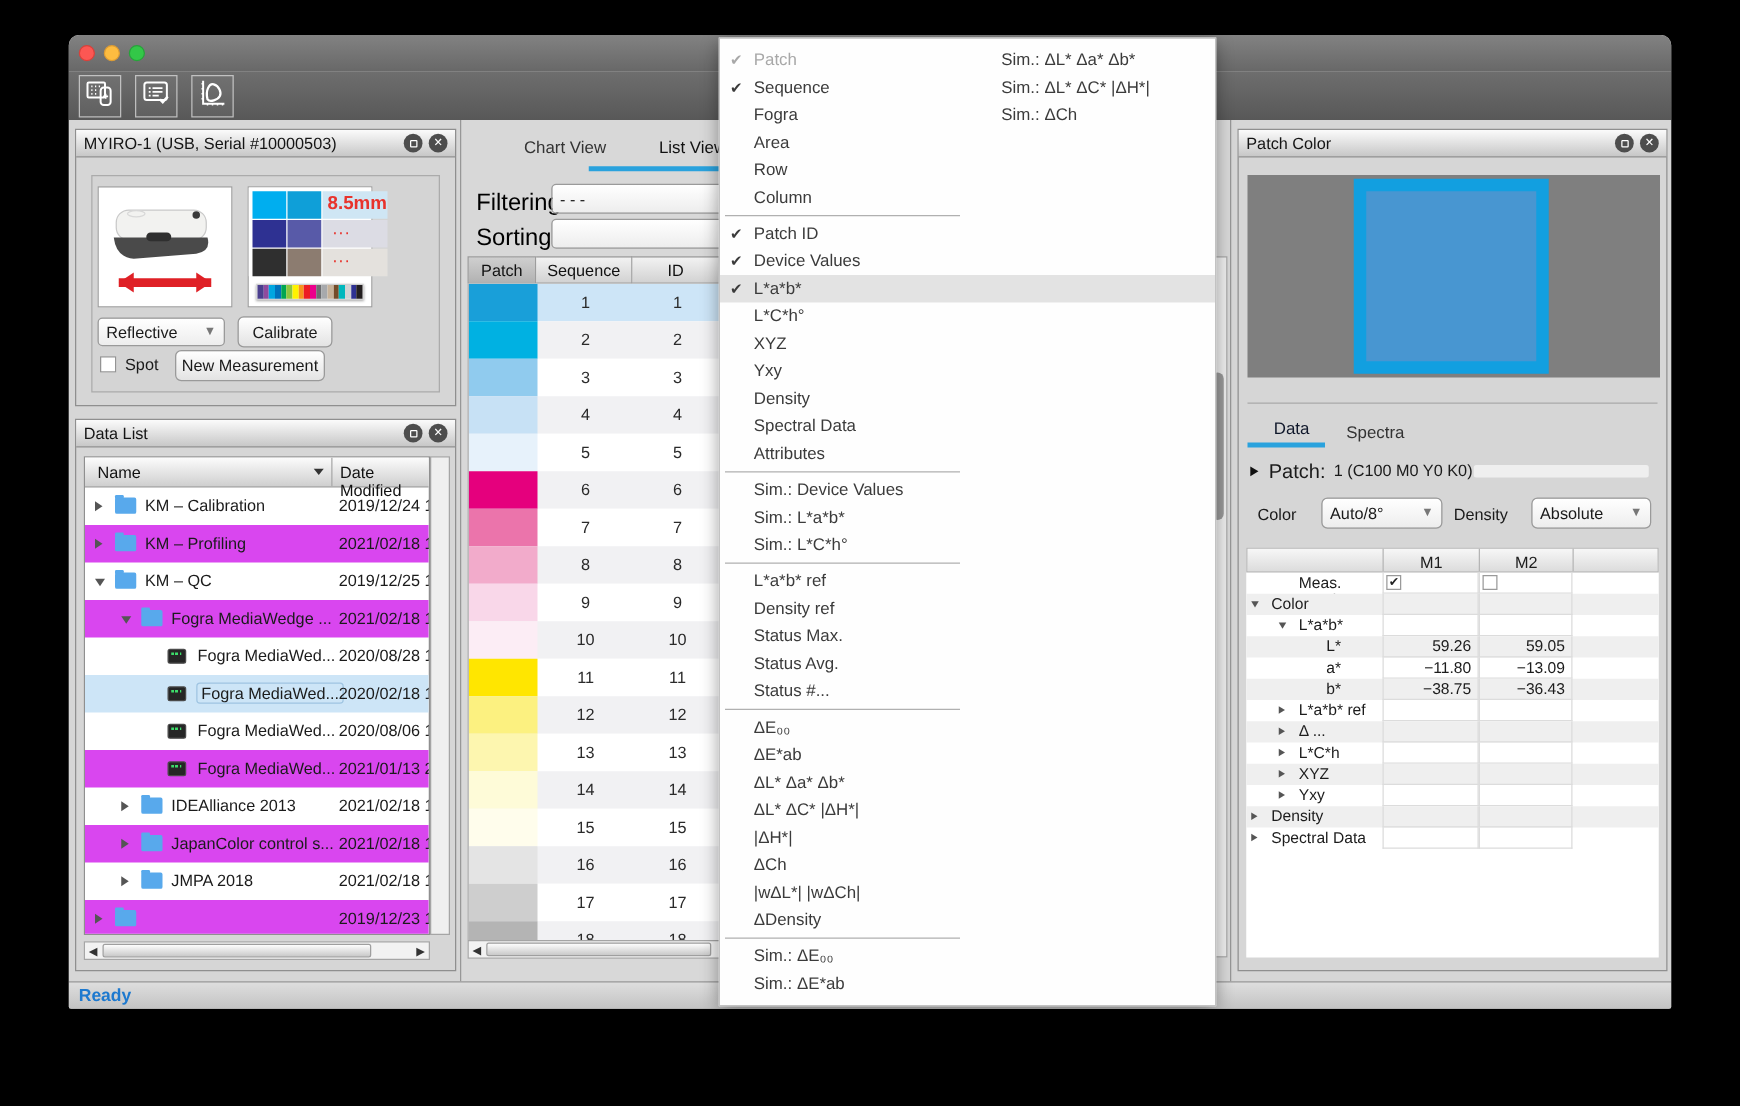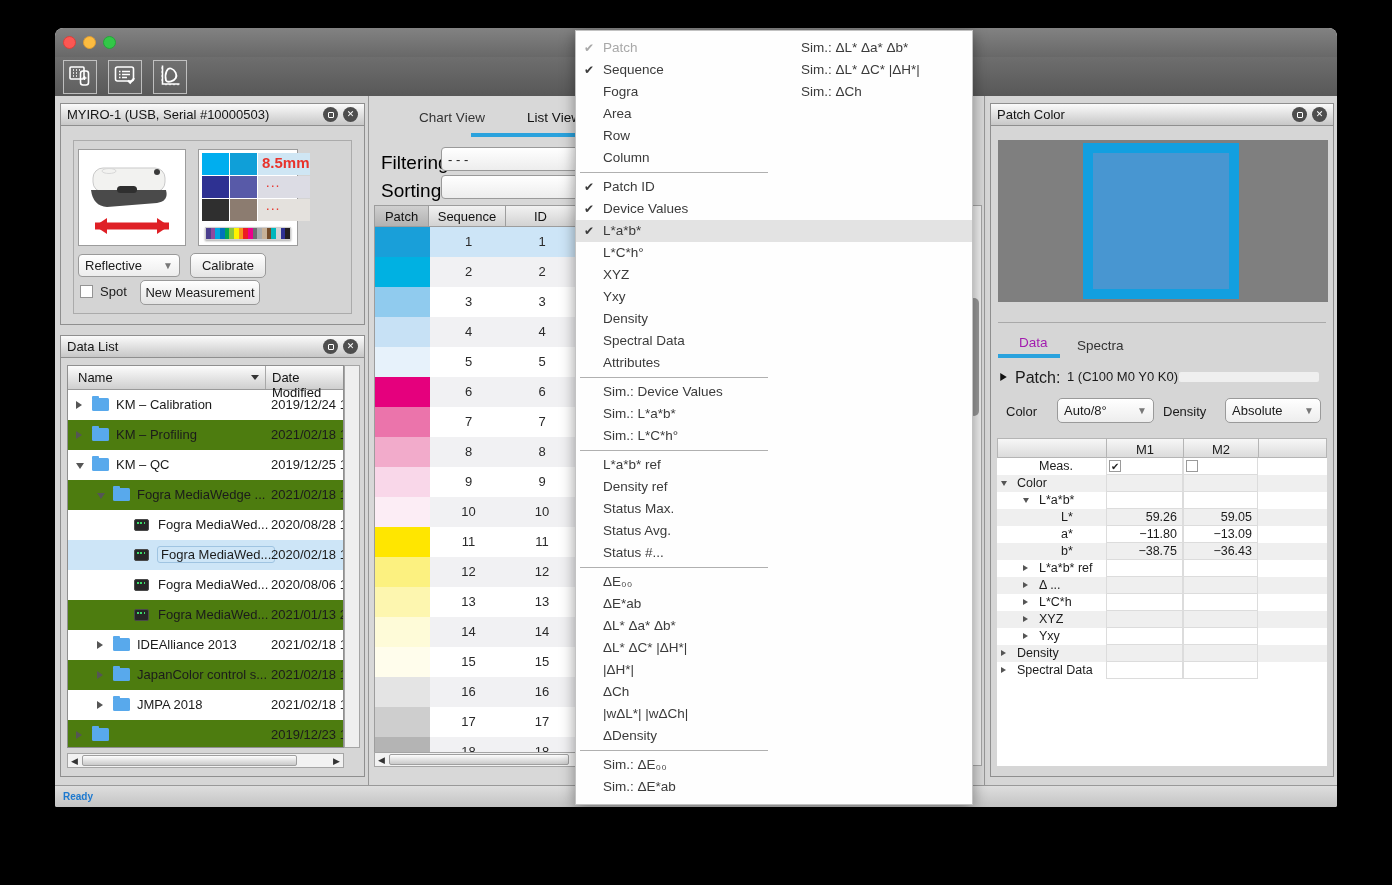--- a/index.html
+++ b/index.html
@@ -12,21 +12,21 @@
               background:linear-gradient(#828282,#686868); border-radius:8px 8px 0 0; }
   .tl { position:absolute; top:8px; width:13px; height:13px; border-radius:50%; }
   .toolbar { position:absolute; left:0; top:29px; right:0; height:39px;
              background:linear-gradient(#6e6e6e,#585858); display:flex; align-items:center; padding-left:8px; gap:11px; }
   .tbtn { width:34px; height:34px; border:1px solid rgba(220,220,220,.75); background:rgba(255,255,255,.04);
           display:flex; align-items:center; justify-content:center; }
   .tbtn svg { stroke:#fff; fill:none; stroke-width:1.6; }
   .main { position:absolute; left:0; top:68px; right:0; bottom:22px; background:#d6d6d6; }
   .statusbar { position:absolute; left:0; bottom:0; right:0; height:22px;
                background:linear-gradient(#dedede,#c3c3c3); border-top:1px solid #999;
-               color:#1d79cf; font-size:10px; font-weight:bold; line-height:21px; padding-left:8px; }
+               color:#1d79cf; font-size:14px; font-weight:bold; line-height:21px; padding-left:8px; }
   
   .panel { position:absolute; border:1px solid #8f8f8f; background:#d6d6d6; }
   .phead { height:22px; background:linear-gradient(#fbfbfb,#c7c7c7); border-bottom:1px solid #8f8f8f;
            display:flex; align-items:center; padding:0 6px; font-size:13px; color:#141414; }
   .phicons { margin-left:auto; display:flex; gap:5px; align-items:center; }
   .phi { width:15px; height:15px; border-radius:50%; background:#4d4d4d; color:#fff;
          display:flex; align-items:center; justify-content:center; font-size:9px; line-height:1; }
   .phi .sq { width:6px; height:6px; border:1.4px solid #fff; border-radius:1px; }
   
   .devbox { position:absolute; left:12px; top:36px; right:12px; bottom:10px; border:1px solid #ababab; background:#d4d4d4; }
@@ -39,21 +39,21 @@
   .cbx { width:13px; height:13px; border:1px solid #949494; background:#fff; display:inline-block; }
   
   .dl-table { position:absolute; left:6px; top:29px; right:20px; bottom:28px; background:#fff; border:1px solid #8f8f8f; overflow:hidden; }
   .dl-header { display:flex; height:24px; background:linear-gradient(#fcfcfc,#cfcfcf); border-bottom:1px solid #9a9a9a;
                font-size:13px; color:#111; }
   .dl-hname { width:198px; border-right:1px solid #a8a8a8; padding:4px 4px 0 10px; position:relative; }
   .dl-hname .sort { position:absolute; right:6px; top:9px; width:0; height:0;
                     border-left:4px solid transparent; border-right:4px solid transparent; border-top:5px solid #333; }
   .dl-hdate { flex:1; padding:4px 0 0 6px; }
   .tree-row { position:relative; height:30px; font-size:13px; color:#1b1b1b; }
-  .tree-row.alt { background:#4d7c0f; }
+  .tree-row.alt { background:#d946ef; }
   .tree-row.sel { background:#cde5f7; }
   .disc { position:absolute; top:11px; width:0; height:0; }
   .disc.c { border-top:4.5px solid transparent; border-bottom:4.5px solid transparent; border-left:6px solid #555; }
   .disc.e { border-left:4.5px solid transparent; border-right:4.5px solid transparent; border-top:6px solid #555; margin-top:2px; }
   .fold { position:absolute; top:8px; width:17px; height:13px; background:#58a9ec; border-radius:1.5px; }
   .fold::before { content:''; position:absolute; left:0; top:-2.5px; width:7px; height:3px; background:#58a9ec; border-radius:1px 1px 0 0; }
   .meas { position:absolute; top:9px; width:15px; height:12px; background:#262626; border-radius:2px; border:1px solid #4a4a4a; }
   .meas::before { content:''; position:absolute; left:2px; top:2px; width:8px; height:1.6px;
                   background:repeating-linear-gradient(90deg,#3ddc6a 0 2px,transparent 2px 3.4px); }
   .tlabel { position:absolute; top:7px; white-space:nowrap; }
@@ -471,21 +471,21 @@
               </span>
           <span class="phi">✕</span>
         </span>
       </div>
       <div class="preview">
         <div class="pouter" id="pc-outer" style="background: rgb(18, 159, 224);">
           <div class="pinner" id="pc-inner" style="background: rgb(72, 150, 209);"></div>
         </div>
       </div>
       <div class="sep" style="left:7px;right:7px;top:218px;"></div>
-      <div class="rtab" style="left:28px;top:231px;color:#a21caf;">Data</div>
+      <div class="rtab" style="left:28px;top:231px;color:#0f172a;">Data</div>
       <div class="tabline" style="left:7px;top:250px;width:62px;"></div>
       <div class="rtab" style="left:86px;top:234px;">Spectra</div>
       <span class="pcdisc c" style="left:10px;top:270px;border-left-color:#111;transform:scale(1.3);"></span>
       <span style="position:absolute;left:24px;top:265px;font-size:16px;color:#1a1a1a;">Patch:</span>
       <span style="position:absolute;left:76px;top:265px;font-size:13px;color:#1a1a1a;">1 (C100 M0 Y0 K0)</span>
       <div class="pc-bar" style="left:188px;top:268px;width:140px;height:10px;"></div>
       <span style="position:absolute;left:15px;top:300px;font-size:13px;color:#1a1a1a;">Color</span>
       <div class="dd" style="position:absolute;left:66px;top:294px;width:97px;height:25px;border-radius:5px;">
         <span>Auto/8°</span>
             <span class="arr">▼</span>

